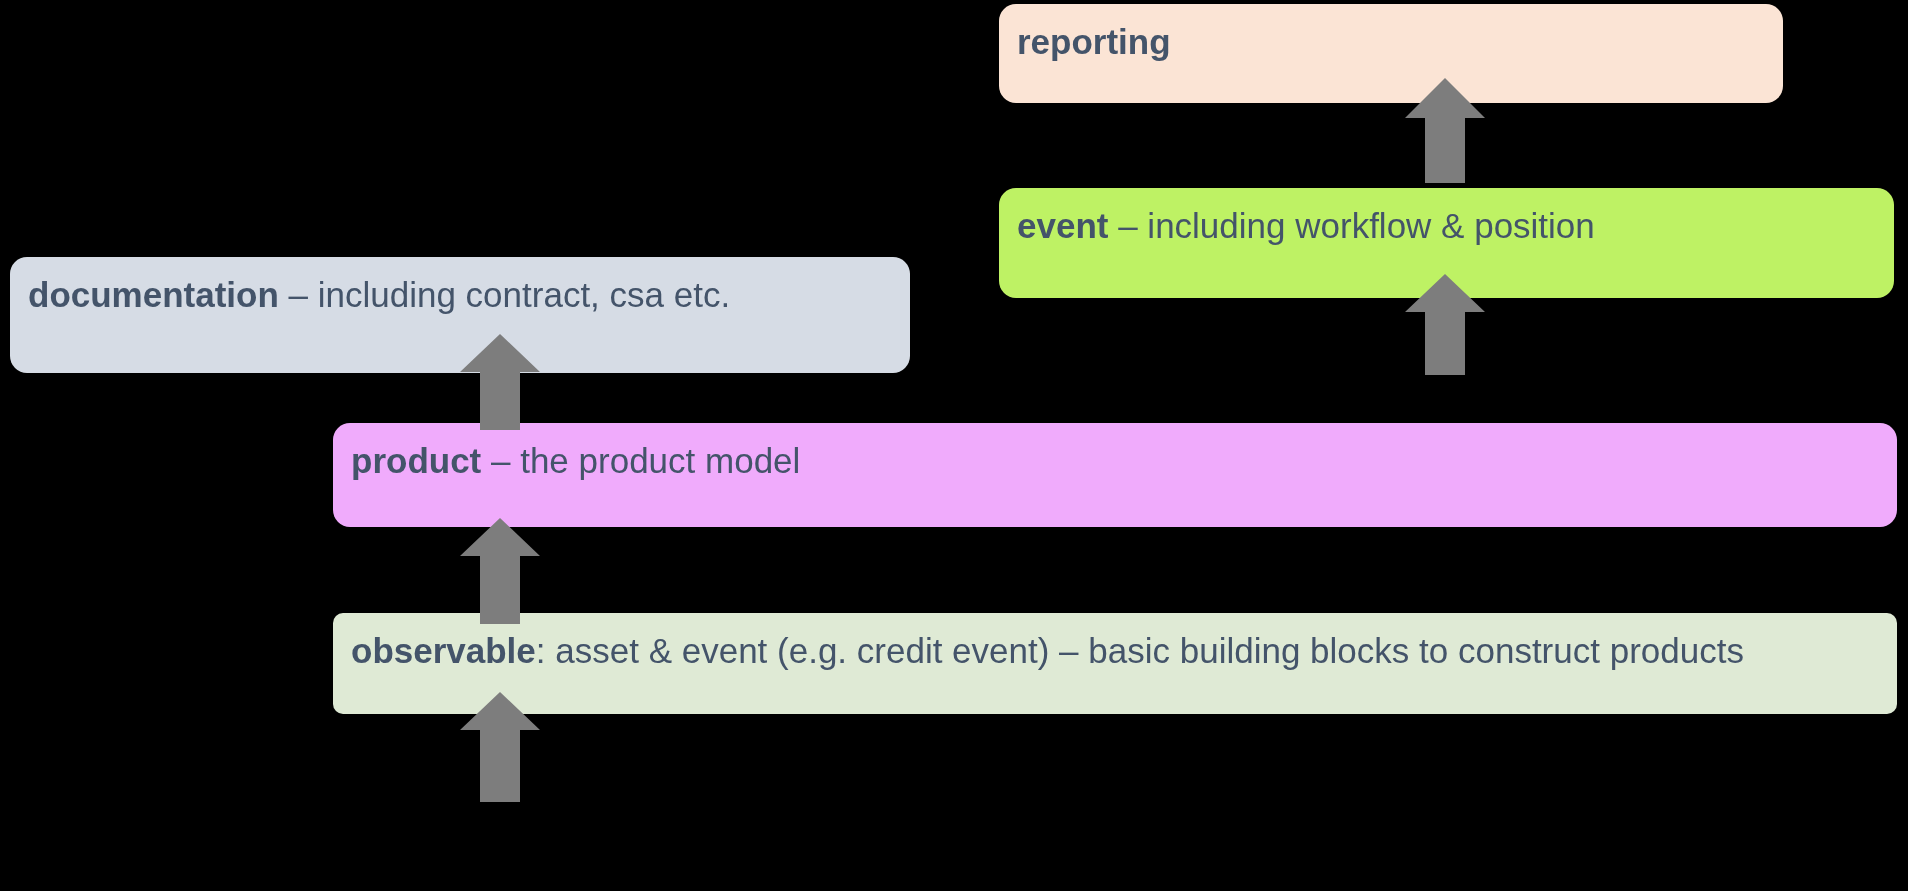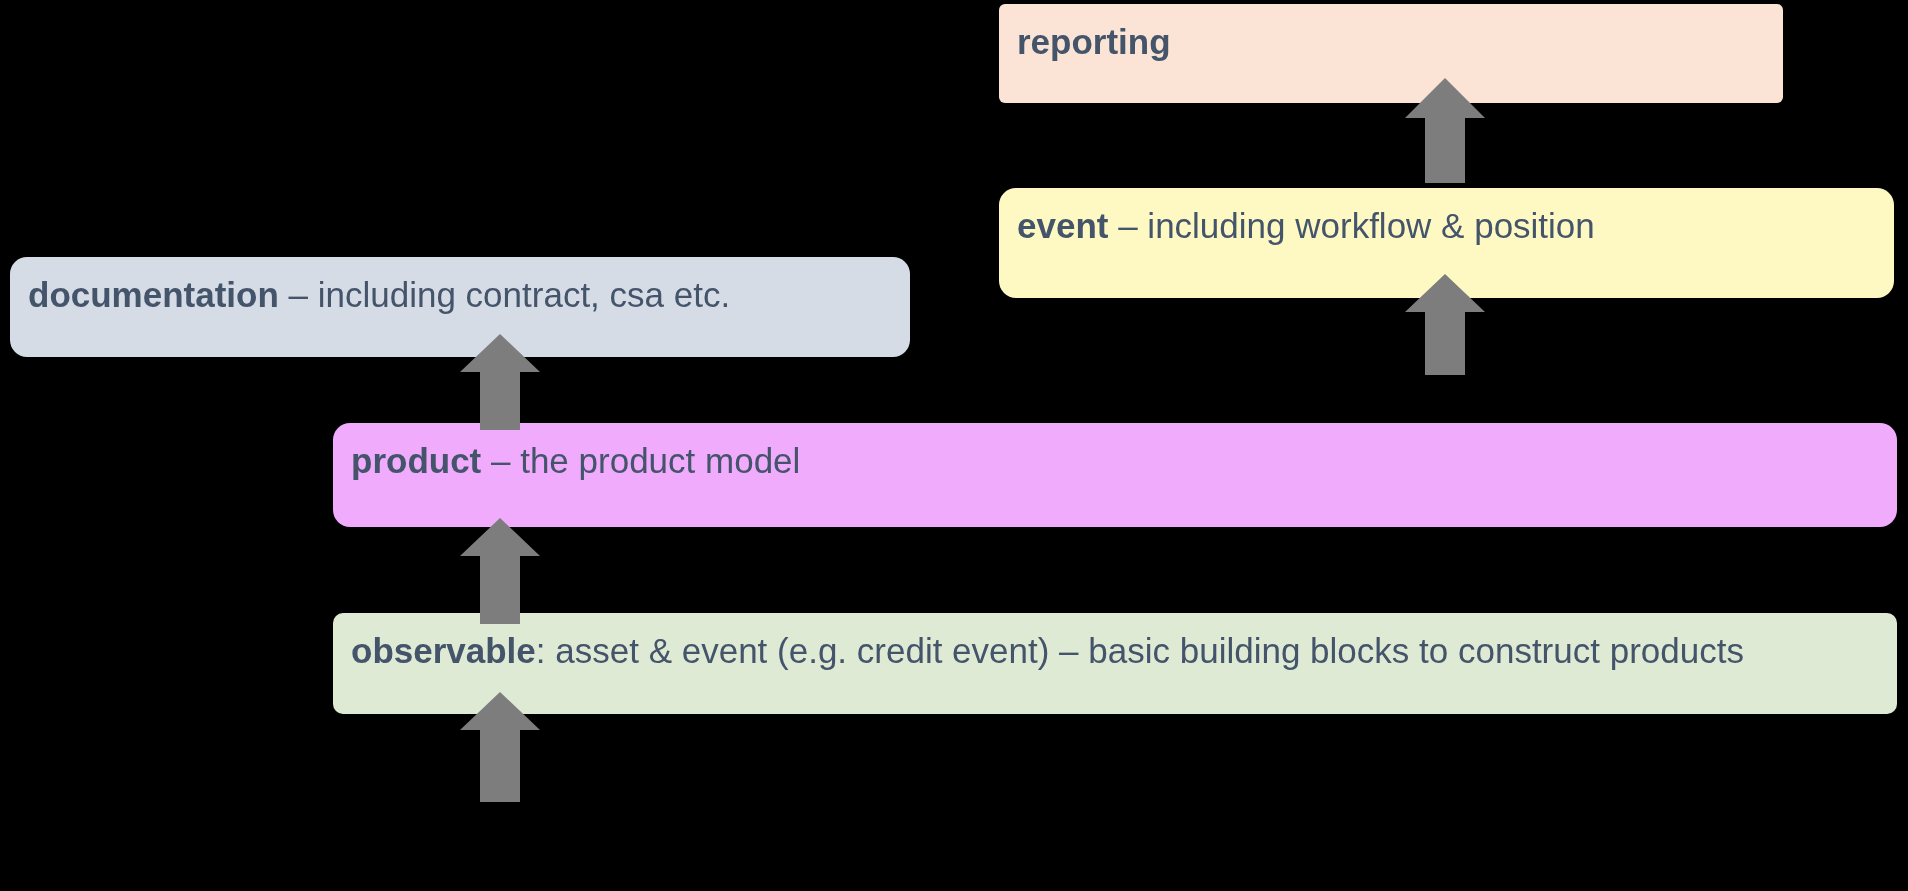--- a/index.html
+++ b/index.html
@@ -17,44 +17,44 @@
   .box {
     position: absolute;
     border-radius: 17px;
     box-sizing: border-box;
     padding: 16px 18px;
     font-size: 35px;
     line-height: 1.25;
     white-space: nowrap;
   }
   .kw { font-weight: bold; }
-  .box-reporting     { left: 999px; top: 4px;   width: 784px;  height: 99px; border-radius: 6px;  }
+  .box-reporting     { left: 999px; top: 4px;   width: 784px;  height: 99px;  }
   .box-event         { left: 999px; top: 188px; width: 895px;  height: 110px; }
-  .box-documentation { left: 10px;  top: 257px; width: 900px;  height: 100px; }
+  .box-documentation { left: 10px;  top: 257px; width: 900px;  height: 116px; }
   .box-product       { left: 333px; top: 423px; width: 1564px; height: 104px; }
   .box-observable    { left: 333px; top: 613px; width: 1564px; height: 101px; }
   .box-base          { left: 333px; top: 790px; width: 1564px; height: 97px;  }
   .arrows {
     position: absolute;
     left: 0; top: 0;
     width: 1908px;
     height: 891px;
     pointer-events: none;
   }
 </style>
 </head>
 <body>
 
 <div class="canvas" style="background-color: rgb(0, 0, 0); color: rgb(68, 84, 106);">
 
   <div class="box box-reporting" style="background-color: rgb(251, 228, 213);">
     <span class="kw">reporting</span><span></span>
   </div>
 
-  <div class="box box-event" style="background-color: #fef9c3;">
+  <div class="box box-event" style="background-color: #bef264;">
     <span class="kw">event</span><span> – including workflow &amp; position</span>
   </div>
 
   <div class="box box-documentation" style="background-color: rgb(214, 220, 229);">
     <span class="kw">documentation</span><span> – including contract, csa etc.</span>
   </div>
 
   <div class="box box-product" style="background-color: #f0abfc;">
     <span class="kw">product</span><span> – the product model</span>
   </div>

